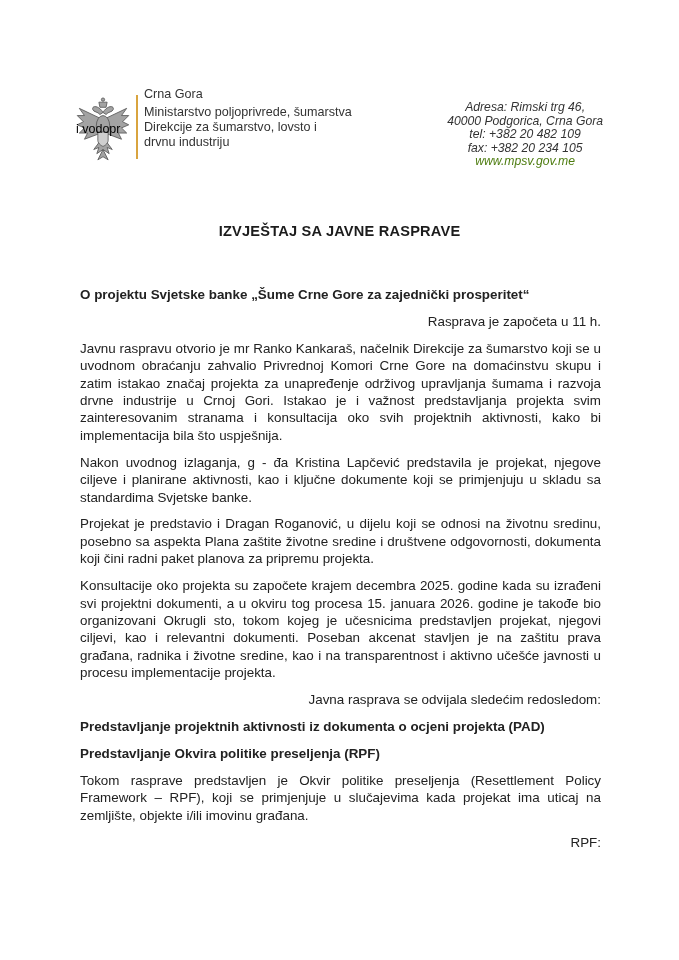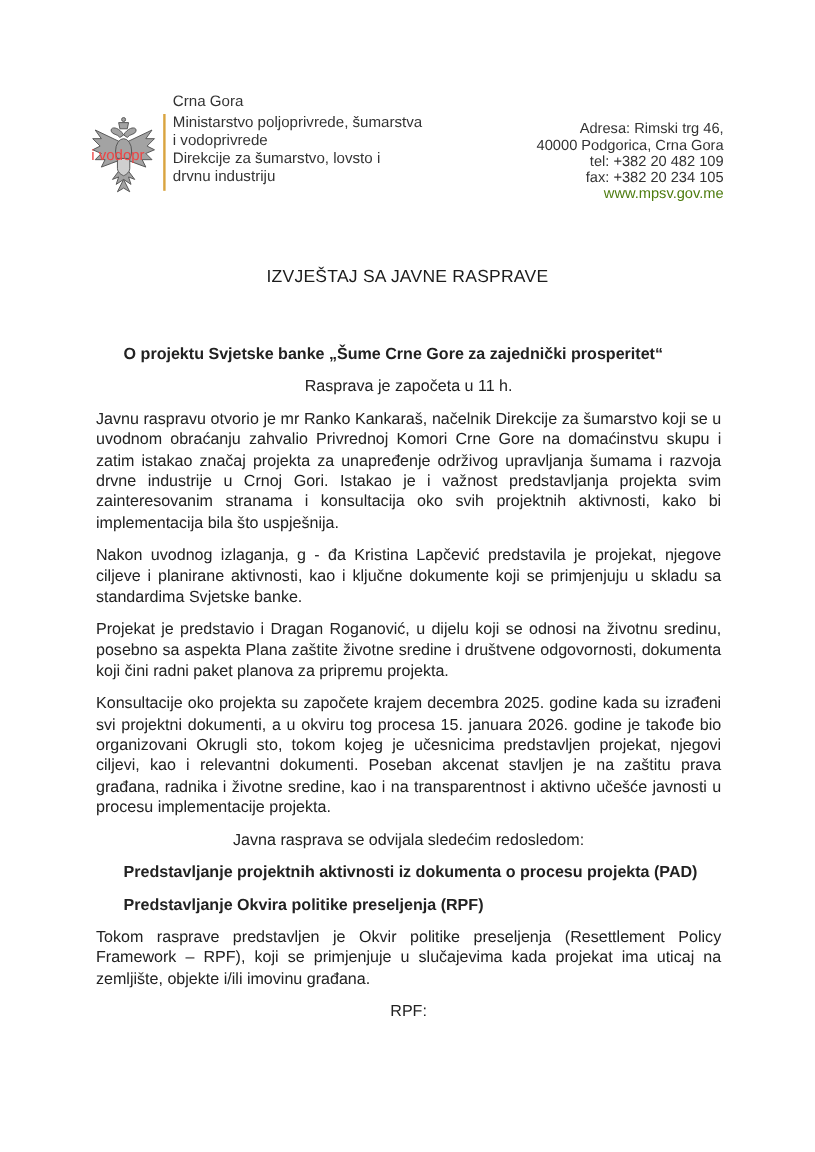--- a/index.html
+++ b/index.html
@@ -16,53 +16,53 @@
     overflow: hidden;
   }
 
   
   .logo-wrap {
     position: absolute; left: 75px; top: 96px;
     width: 56px; height: 70px;
   }
   .logo-overlay {
     position: absolute; left: 1px; top: 26px;
-    font-size: 12.5px; color: #ef4444; white-space: nowrap;
+    font-size: 12.5px; color: #000000; white-space: nowrap;
   }
   .gold-divider {
     position: absolute; left: 136px; top: 95px;
     width: 2px; height: 64px; background: #d9a43f;
   }
   .org-block {
-    position: absolute; left: 144px; top: 77px;
+    position: absolute; left: 144px; top: 87px;
     font-size: 12.6px; line-height: 15px; color: #333333;
   }
   .org-first { margin-bottom: 3px; }
   .contact-block {
     position: absolute; right: 76px; top: 101px;
-    text-align: right;
-    font-size: 12.2px; line-height: 13.5px; color: #333333;
+    text-align: center;
+    font-size: 12.2px; line-height: 13.5px; color: #333333; font-style: italic;
   }
   .website { color: #4d7c0f; text-decoration: none; cursor: pointer; display: block; }
 
   
   .doc-title {
     position: absolute; top: 223px; left: 0; width: 679px;
-    text-align: center; font-weight: normal;
+    text-align: center; font-weight: bold;
     font-size: 14.6px; letter-spacing: 0.2px; color: #1c1c1c;
   }
 
   
   .doc-body {
     position: absolute; left: 80px; top: 286px; width: 521px;
     font-size: 13.4px; line-height: 17.4px; color: #222222;
   }
   .doc-body p { margin: 0 0 9.5px 0; text-align: justify; }
-  .doc-body p.b { font-weight: bold; text-align: left; margin-left: 23px; }
-  .doc-body p.short { text-align: center; }
+  .doc-body p.b { font-weight: bold; text-align: left; }
+  .doc-body p.short { text-align: right; }
 </style>
 </head>
 <body>
 
 <div class="page">
 
   <div class="logo-wrap">
     <svg viewBox="0 0 54 68" width="56" height="70" aria-hidden="true">
       <g fill="#a3a3a3" stroke="#565656" stroke-width="0.8">
         <circle cx="27" cy="3.5" r="1.6"></circle>
@@ -78,21 +78,20 @@
       <path d="M22 35 L32 35 L32 43 C32 47 27 49 27 49 C27 49 22 47 22 43 Z" fill="#cfcfcf" stroke="#565656" stroke-width="0.8"></path>
     </svg>
     <span class="logo-overlay">i vodopr</span>
   </div>
 
   <div class="gold-divider"></div>
 
   <div class="org-block">
     <div class="org-first">Crna Gora</div>
     <div>Ministarstvo poljoprivrede, šumarstva</div>
-    <div>i vodoprivrede</div>
     <div>Direkcije za šumarstvo, lovsto i</div>
     <div>drvnu industriju</div>
   </div>
 
   <div class="contact-block">
     <div>Adresa: Rimski trg 46,</div>
     <div>40000 Podgorica, Crna Gora</div>
     <div>tel: +382 20 482 109</div>
     <div>fax: +382 20 234 105</div>
     <a class="website">www.mpsv.gov.me</a>
@@ -101,19 +100,19 @@
   <div class="doc-title">IZVJEŠTAJ SA JAVNE RASPRAVE</div>
 
   <div class="doc-body">
     <p class="b">O projektu Svjetske banke „Šume Crne Gore za zajednički prosperitet“</p>
     <p class="short">Rasprava je započeta u 11 h.</p>
     <p>Javnu raspravu otvorio je mr Ranko Kankaraš, načelnik Direkcije za šumarstvo koji se u uvodnom obraćanju zahvalio Privrednoj Komori Crne Gore na domaćinstvu skupu i zatim istakao značaj projekta za unapređenje održivog upravljanja šumama i razvoja drvne industrije u Crnoj Gori. Istakao je i važnost predstavljanja projekta svim zainteresovanim stranama i konsultacija oko svih projektnih aktivnosti, kako bi implementacija bila što uspješnija.</p>
     <p>Nakon uvodnog izlaganja,  g - đa Kristina Lapčević predstavila je projekat, njegove ciljeve i planirane aktivnosti, kao i ključne dokumente koji se primjenjuju u skladu sa standardima Svjetske banke.</p>
     <p>Projekat je predstavio i Dragan Roganović, u dijelu koji se odnosi na životnu sredinu, posebno sa aspekta Plana zaštite životne sredine i društvene odgovornosti, dokumenta koji čini radni paket planova za pripremu projekta.</p>
     <p>Konsultacije oko projekta su započete krajem decembra 2025. godine kada su izrađeni svi projektni dokumenti, a u okviru tog procesa 15. januara 2026. godine je takođe bio organizovani Okrugli sto, tokom kojeg je učesnicima predstavljen projekat, njegovi ciljevi, kao i relevantni dokumenti. Poseban akcenat stavljen je na zaštitu prava građana, radnika i životne sredine, kao i na transparentnost i aktivno učešće javnosti u procesu implementacije projekta.</p>
     <p class="short">Javna rasprava se odvijala sledećim redosledom:</p>
-    <p class="b">Predstavljanje projektnih aktivnosti iz dokumenta o procesu projekta (PAD)</p>
+    <p class="b">Predstavljanje projektnih aktivnosti iz dokumenta o ocjeni projekta (PAD)</p>
     <p class="b">Predstavljanje Okvira politike preseljenja (RPF)</p>
     <p>Tokom rasprave predstavljen je Okvir politike preseljenja (Resettlement Policy Framework – RPF), koji se primjenjuje u slučajevima kada projekat ima uticaj na zemljište, objekte i/ili imovinu građana.</p>
     <p class="short">RPF:</p>
   </div>
 
 </div>
 
 </body></html>

